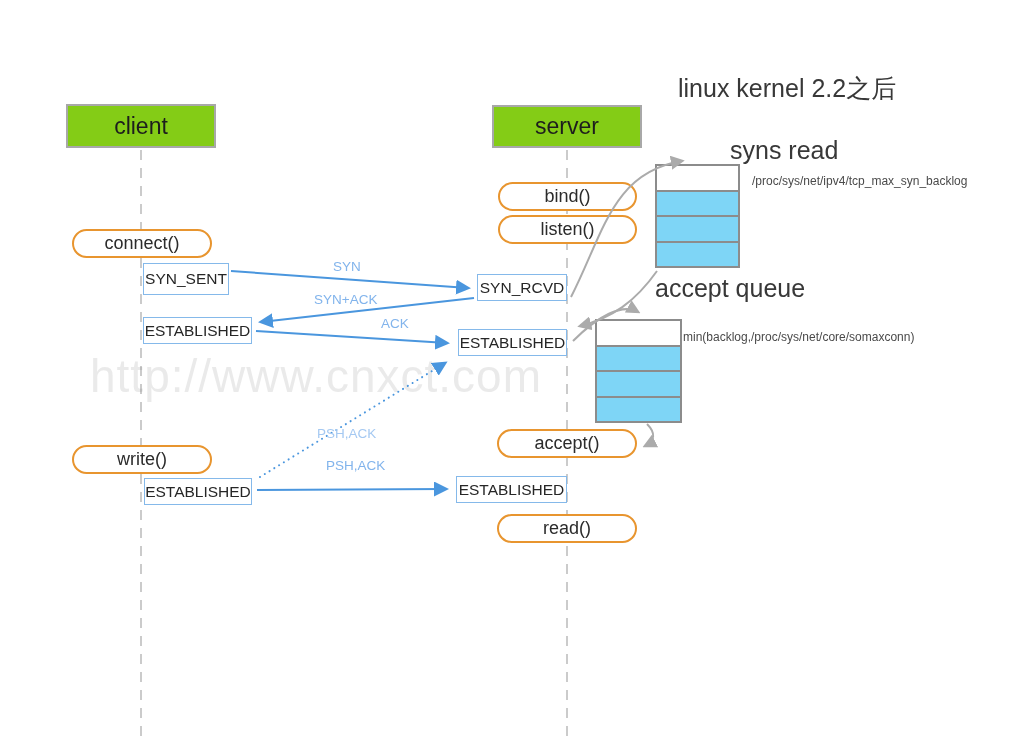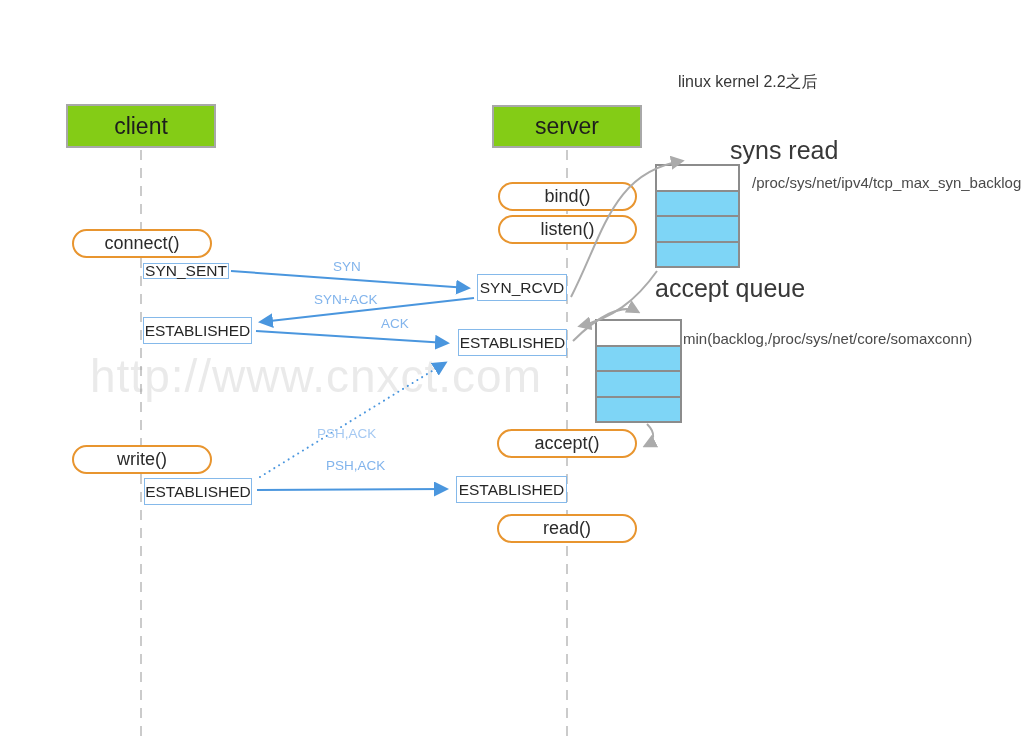--- a/index.html
+++ b/index.html
@@ -29,22 +29,22 @@
     display:flex;align-items:center;justify-content:center;
     font-size:15.5px;color:#262626;white-space:nowrap;
   }
   .queue{
     z-index:2;border:2px solid #8c8c8c;background:#ffffff;
     display:flex;flex-direction:column;
   }
   .qrow{flex:1;background:#7ed5f6;border-top:2px solid #8c8c8c;}
   .qrow.empty{background:#ffffff;border-top:none;}
   .qheading{z-index:2;font-size:25px;color:#383838;white-space:nowrap;}
-  .qnote{z-index:2;font-size:15px;color:#4a4a4a;white-space:nowrap;}
-  .title{z-index:2;font-size:16px;color:#383838;white-space:nowrap;}
+  .qnote{z-index:2;font-size:12px;color:#4a4a4a;white-space:nowrap;}
+  .title{z-index:2;font-size:25px;color:#383838;white-space:nowrap;}
   .msg{z-index:4;font-size:13.5px;color:#82b4ec;white-space:nowrap;}
   .msg.light{color:#a5c9f2;}
   #arrows{z-index:3;}
 </style>
 </head>
 <body>
 
 <div id="stage">
 
   <svg class="layer" id="lifelines">
@@ -59,21 +59,21 @@
   <div class="abs actor" style="left:66px;top:104px;width:150px;height:44px;">client</div>
   <div class="abs capsule" style="left:72px;top:229px;width:140px;height:29px;">connect()</div>
 
   <div class="abs actor" style="left:492px;top:105px;width:150px;height:43px;">server</div>
   <div class="abs capsule" style="left:498px;top:167px;width:139px;height:29px;margin-top:15px;">bind()</div>
   <div class="abs capsule" style="left:498px;top:215px;width:139px;height:29px;">listen()</div>
   <div class="abs capsule" style="left:72px;top:445px;width:140px;height:29px;">write()</div>
   <div class="abs capsule" style="left:497px;top:429px;width:140px;height:29px;">accept()</div>
   <div class="abs capsule" style="left:497px;top:514px;width:140px;height:29px;">read()</div>
 
-  <div class="abs state" style="left:143px;top:263px;width:86px;height:16px;">SYN_SENT</div>
+  <div class="abs state" style="left:143px;top:263px;width:86px;height:32px;">SYN_SENT</div>
   <div class="abs state" style="left:143px;top:317px;width:109px;height:27px;">ESTABLISHED</div>
   <div class="abs state" style="left:477px;top:274px;width:90px;height:27px;">SYN_RCVD</div>
   <div class="abs state" style="left:458px;top:329px;width:109px;height:27px;">ESTABLISHED</div>
   <div class="abs state" style="left:144px;top:478px;width:108px;height:27px;">ESTABLISHED</div>
   <div class="abs state" style="left:456px;top:476px;width:111px;height:27px;">ESTABLISHED</div>
 
   <div class="abs qheading" style="left:730px;top:136px;">syns read</div>
   <div class="abs qnote" style="left:752px;top:174px;">/proc/sys/net/ipv4/tcp_max_syn_backlog</div>
   <div class="abs queue" style="left:655px;top:164px;width:85px;height:104px;">
     <div class="qrow empty"></div>

